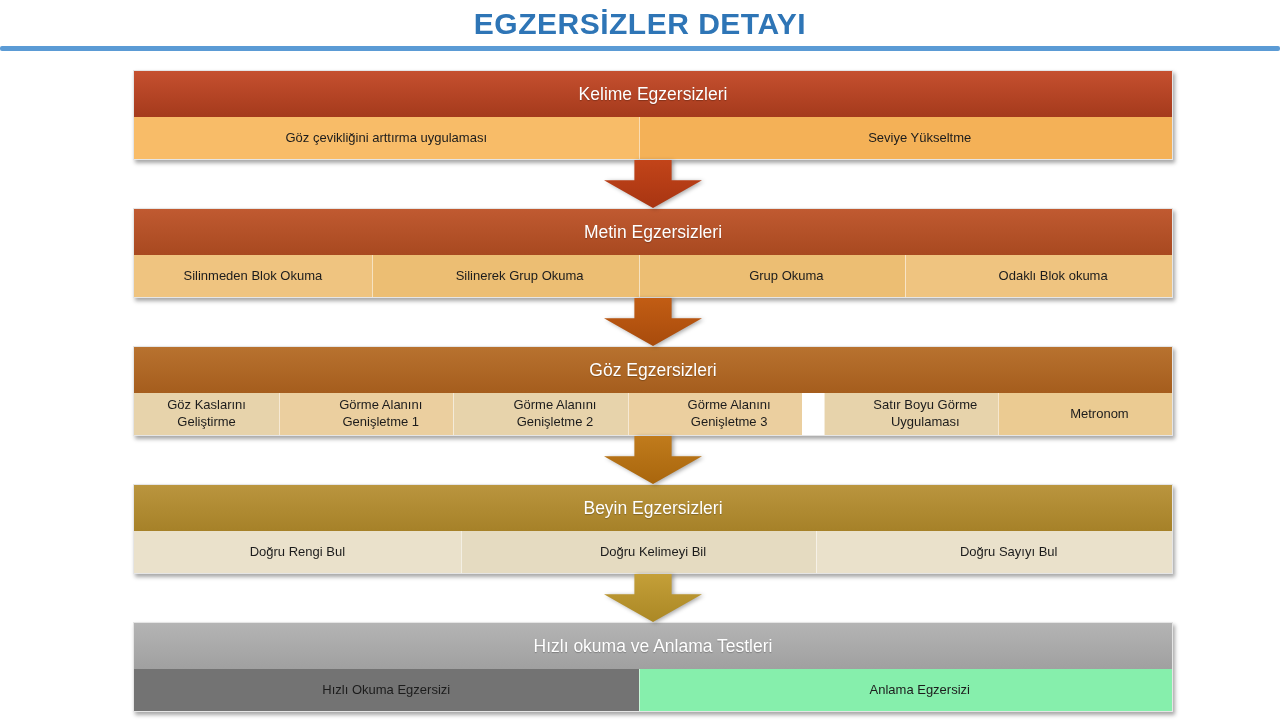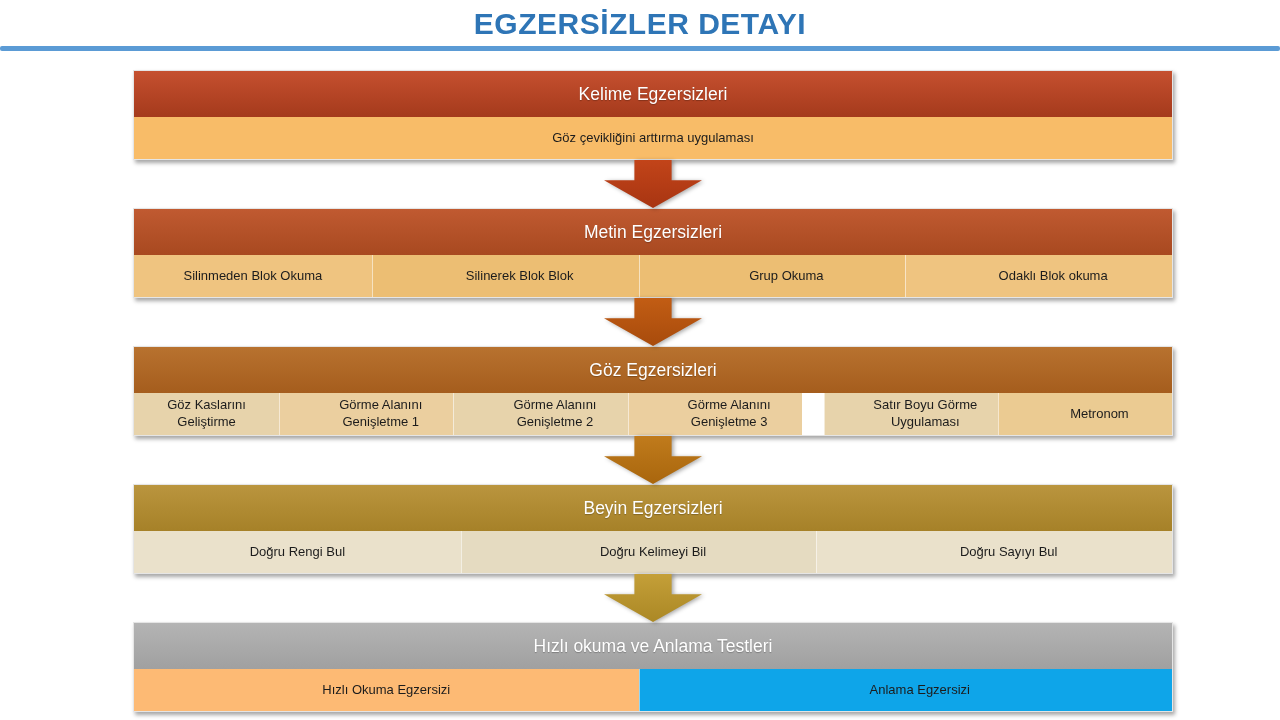--- a/index.html
+++ b/index.html
@@ -66,32 +66,33 @@
 <body style="background: rgb(255, 255, 255);">
 
 <div class="slide">
   <div class="title" style="color: rgb(46, 117, 182);">EGZERSİZLER DETAYI</div>
   <div class="rule" style="background: rgb(91, 155, 213);"></div>
   <div class="flow">
   <div class="section">
     <div class="section-header" style="background: linear-gradient(rgb(197, 80, 47), rgb(165, 58, 28));">Kelime Egzersizleri</div>
     <div class="section-cells">
           <div class="cell" style="background: rgb(248, 188, 104);">Göz çevikliğini arttırma uygulaması</div>
+          <div class="cell" style="background: rgb(244, 177, 87);">Seviye Yükseltme</div>
         </div>
   </div>
 
   <div class="arrow-wrap">
     <div class="arrow" style="background: linear-gradient(rgb(194, 68, 25), rgb(168, 53, 18));"></div>
   </div>
 
   <div class="section">
     <div class="section-header" style="background: linear-gradient(rgb(192, 90, 49), rgb(168, 73, 32));">Metin Egzersizleri</div>
     <div class="section-cells">
           <div class="cell" style="background: rgb(239, 196, 128);">Silinmeden Blok Okuma</div>
-          <div class="cell" style="background: rgb(236, 190, 115);">Silinerek Blok Blok</div>
+          <div class="cell" style="background: rgb(236, 190, 115);">Silinerek Grup Okuma</div>
           <div class="cell" style="background: rgb(236, 190, 115);">Grup Okuma</div>
           <div class="cell" style="background: rgb(239, 196, 128);">Odaklı Blok okuma</div>
         </div>
   </div>
 
   <div class="arrow-wrap">
     <div class="arrow" style="background: linear-gradient(rgb(194, 93, 20), rgb(168, 75, 12));"></div>
   </div>
 
   <div class="section">
@@ -123,18 +124,18 @@
         </div>
   </div>
 
   <div class="arrow-wrap">
     <div class="arrow" style="background: linear-gradient(rgb(196, 159, 56), rgb(171, 136, 37));"></div>
   </div>
 
   <div class="section">
     <div class="section-header" style="background: linear-gradient(rgb(180, 180, 180), rgb(160, 160, 160));">Hızlı okuma ve Anlama Testleri</div>
     <div class="section-cells">
-          <div class="cell" style="background: #fdba74;">Hızlı Okuma Egzersizi</div>
-          <div class="cell" style="background: #0ea5e9;">Anlama Egzersizi</div>
+          <div class="cell" style="background: #737373;">Hızlı Okuma Egzersizi</div>
+          <div class="cell" style="background: #86efac;">Anlama Egzersizi</div>
         </div>
   </div>
 </div>
 </div>
 
 </body></html>

